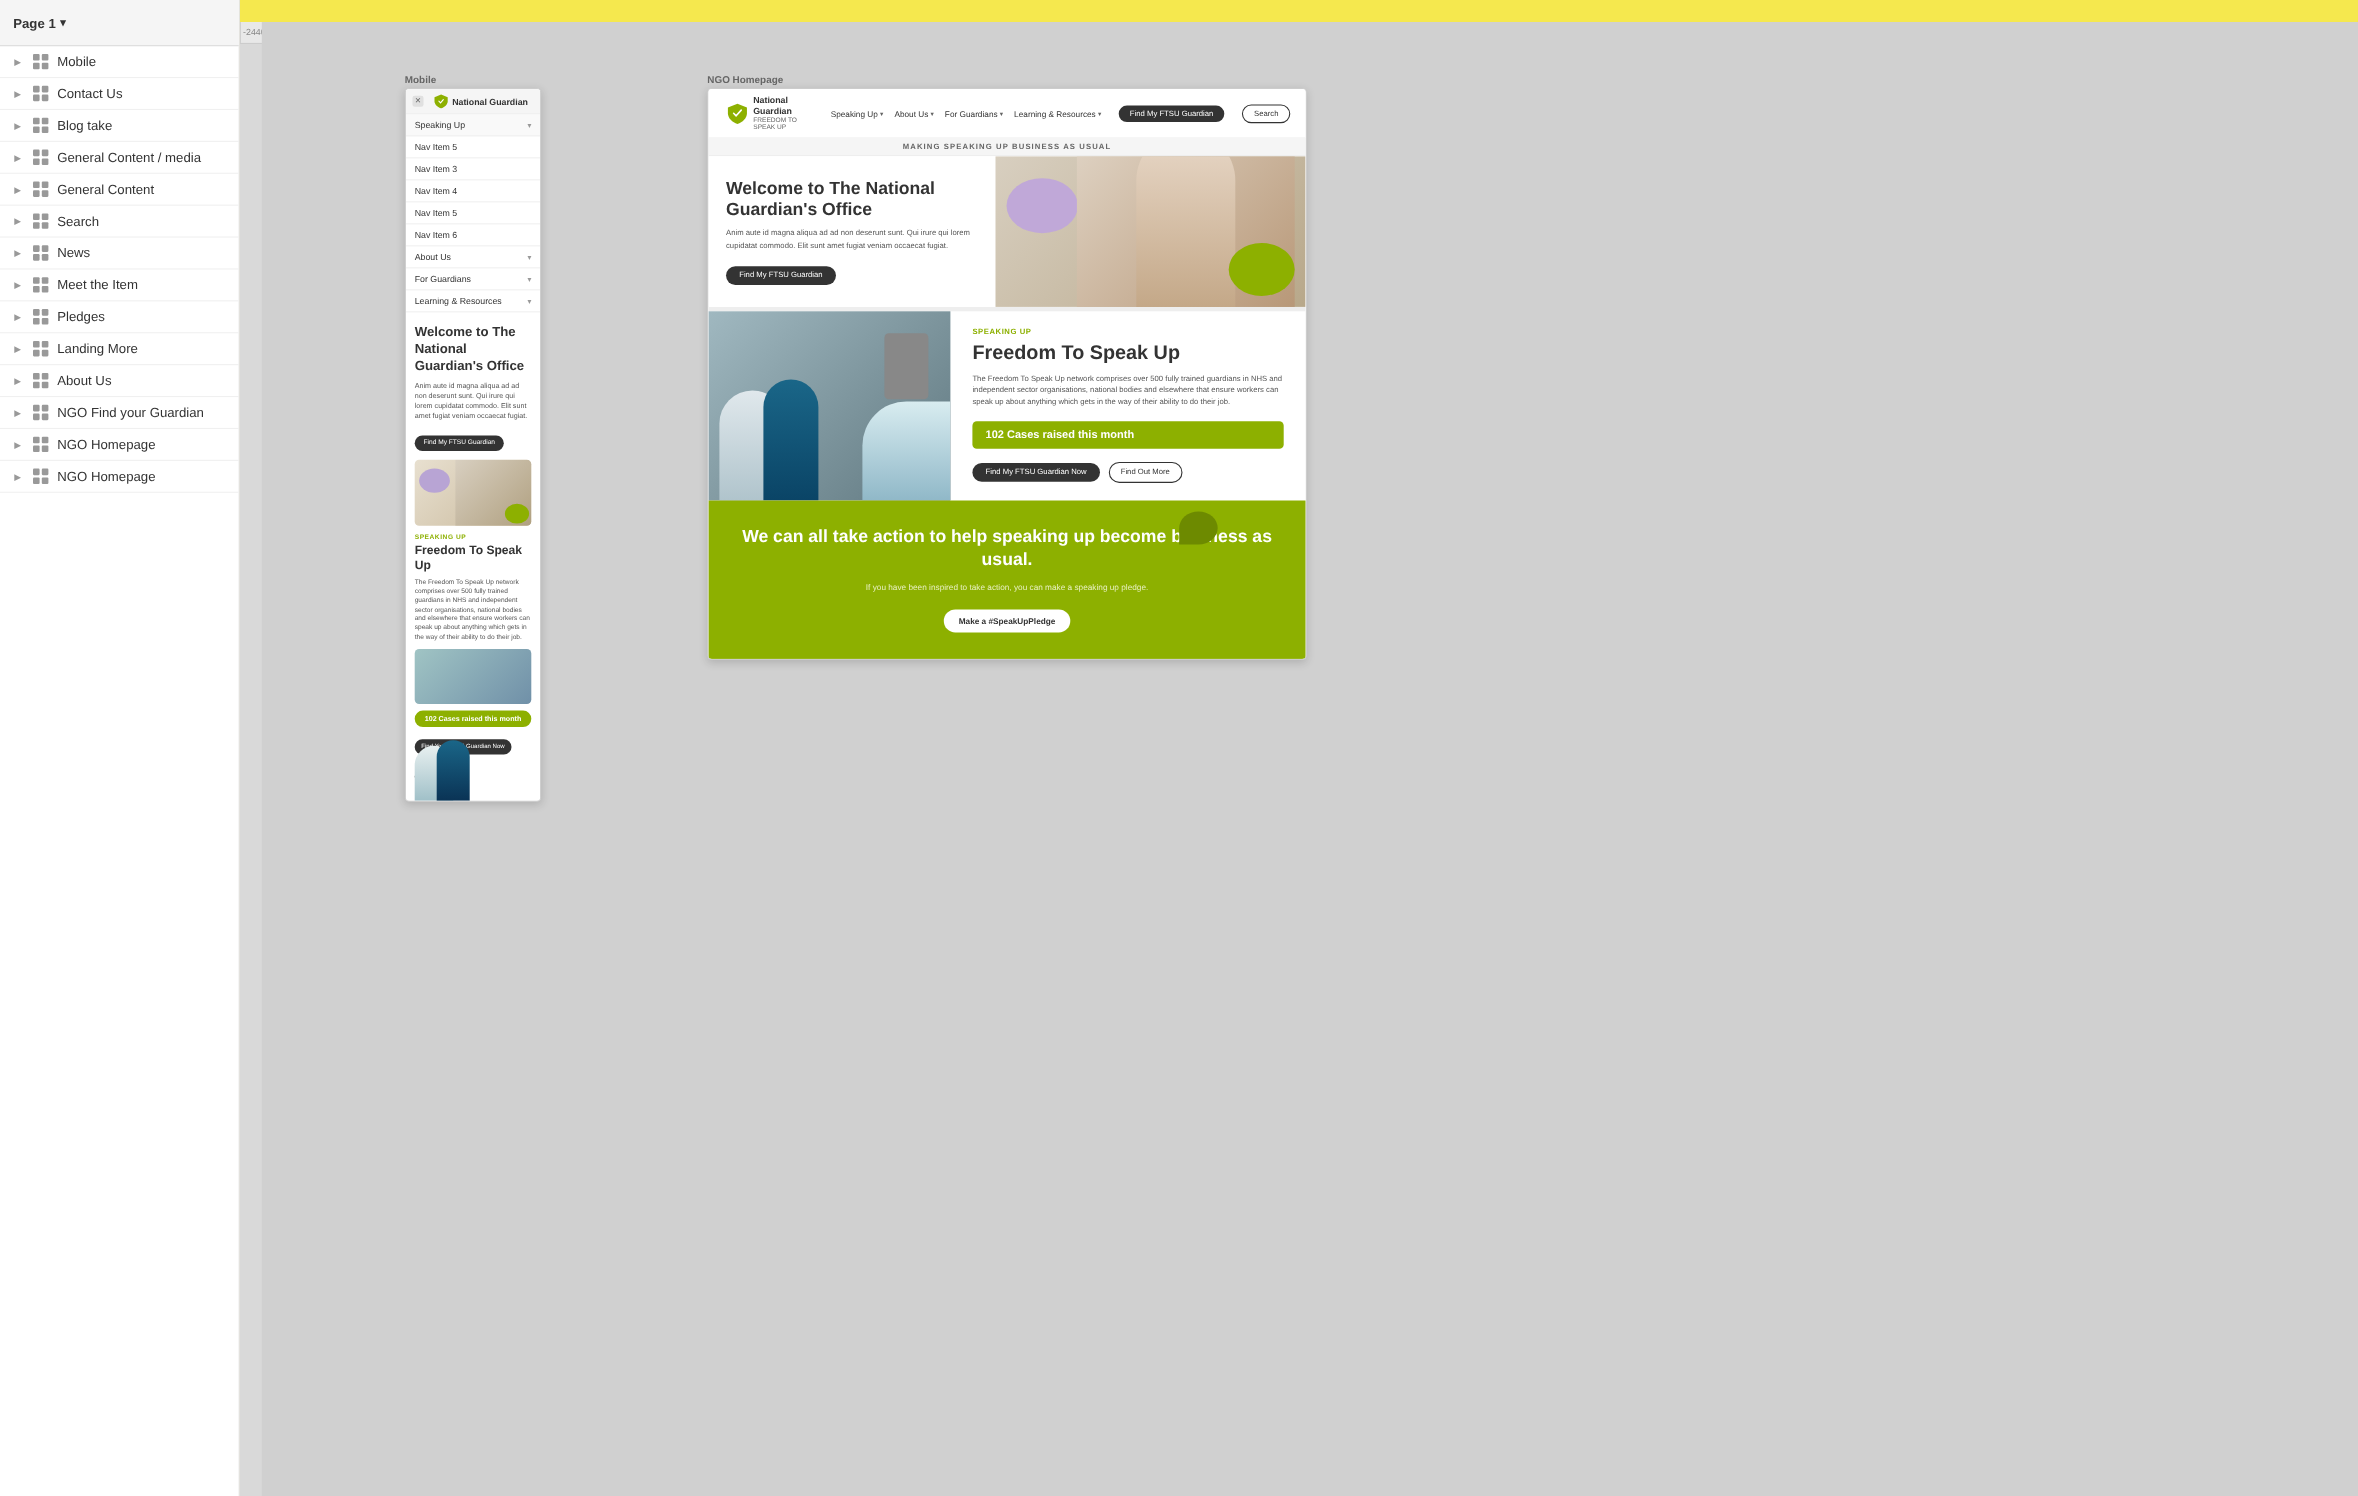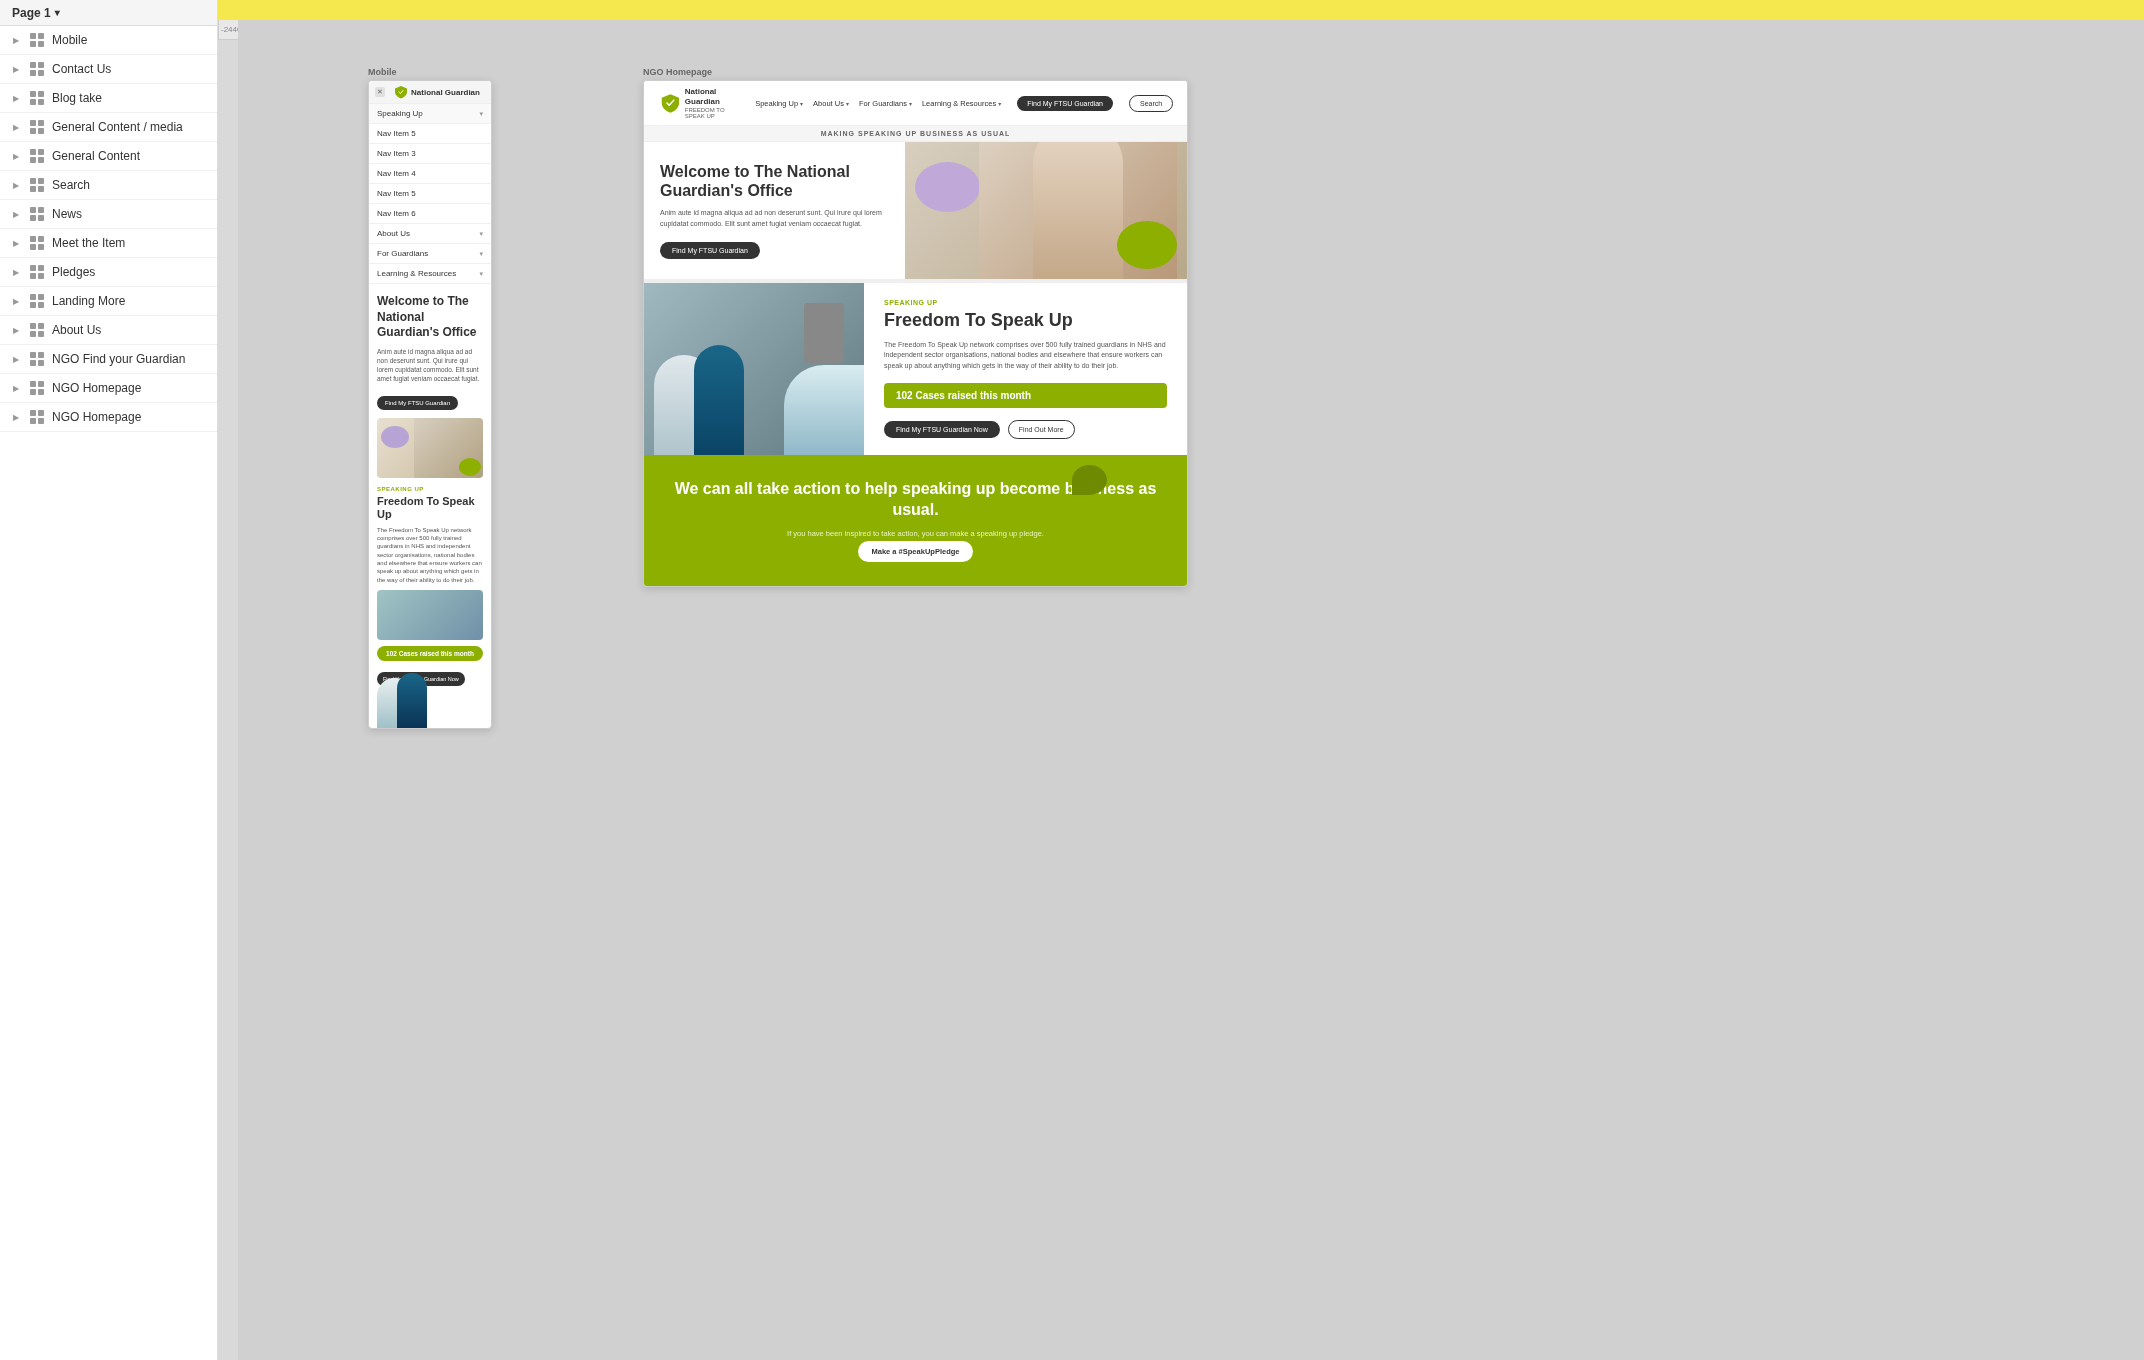--- a/index.html
+++ b/index.html
@@ -16,21 +16,21 @@
       position: absolute;
       top: 0;
       left: 0;
       width: 218px;
       height: 1360px;
       background: #fff;
       border-right: 1px solid #ddd;
       z-index: 10;
     }
     .sidebar-header {
-      height: 26px;
+      height: 42px;
       background: #f5f5f5;
       border-bottom: 1px solid #ddd;
       display: flex;
       align-items: center;
       padding: 0 12px;
       font-size: 12px;
       font-weight: bold;
       color: #333;
     }
     .sidebar-header .chevron {
@@ -544,20 +544,21 @@
     .cta-title {
       font-size: 16px;
       font-weight: bold;
       color: #fff;
       margin-bottom: 8px;
       line-height: 1.3;
     }
     .cta-body {
       font-size: 7.5px;
       color: #e8f0c0;
+      margin-bottom: 14px;
       line-height: 1.4;
     }
     .cta-btn {
       background: #fff;
       color: #333;
       border-radius: 12px;
       padding: 6px 14px;
       font-size: 7.5px;
       font-weight: bold;
       display: inline-block;

